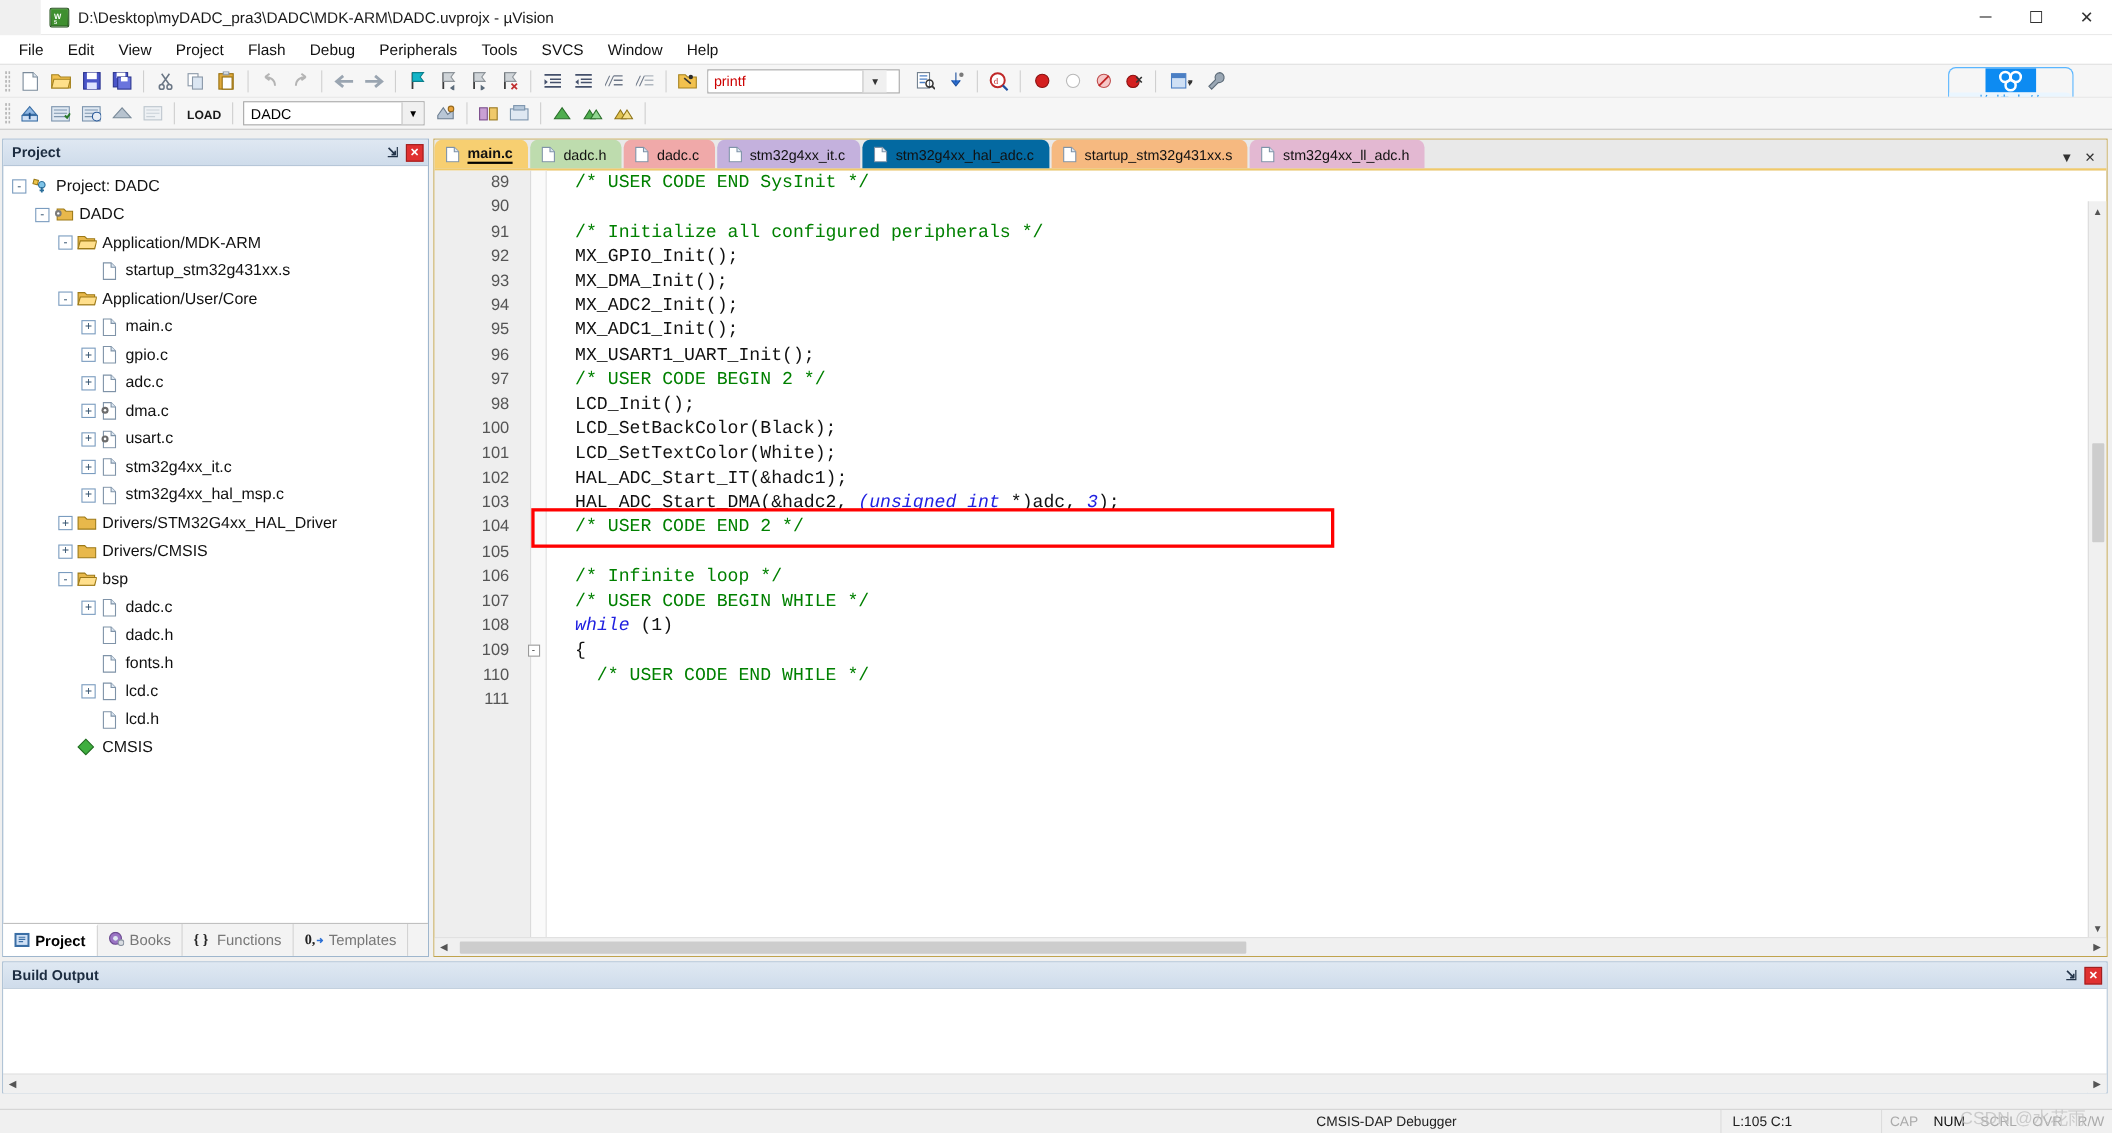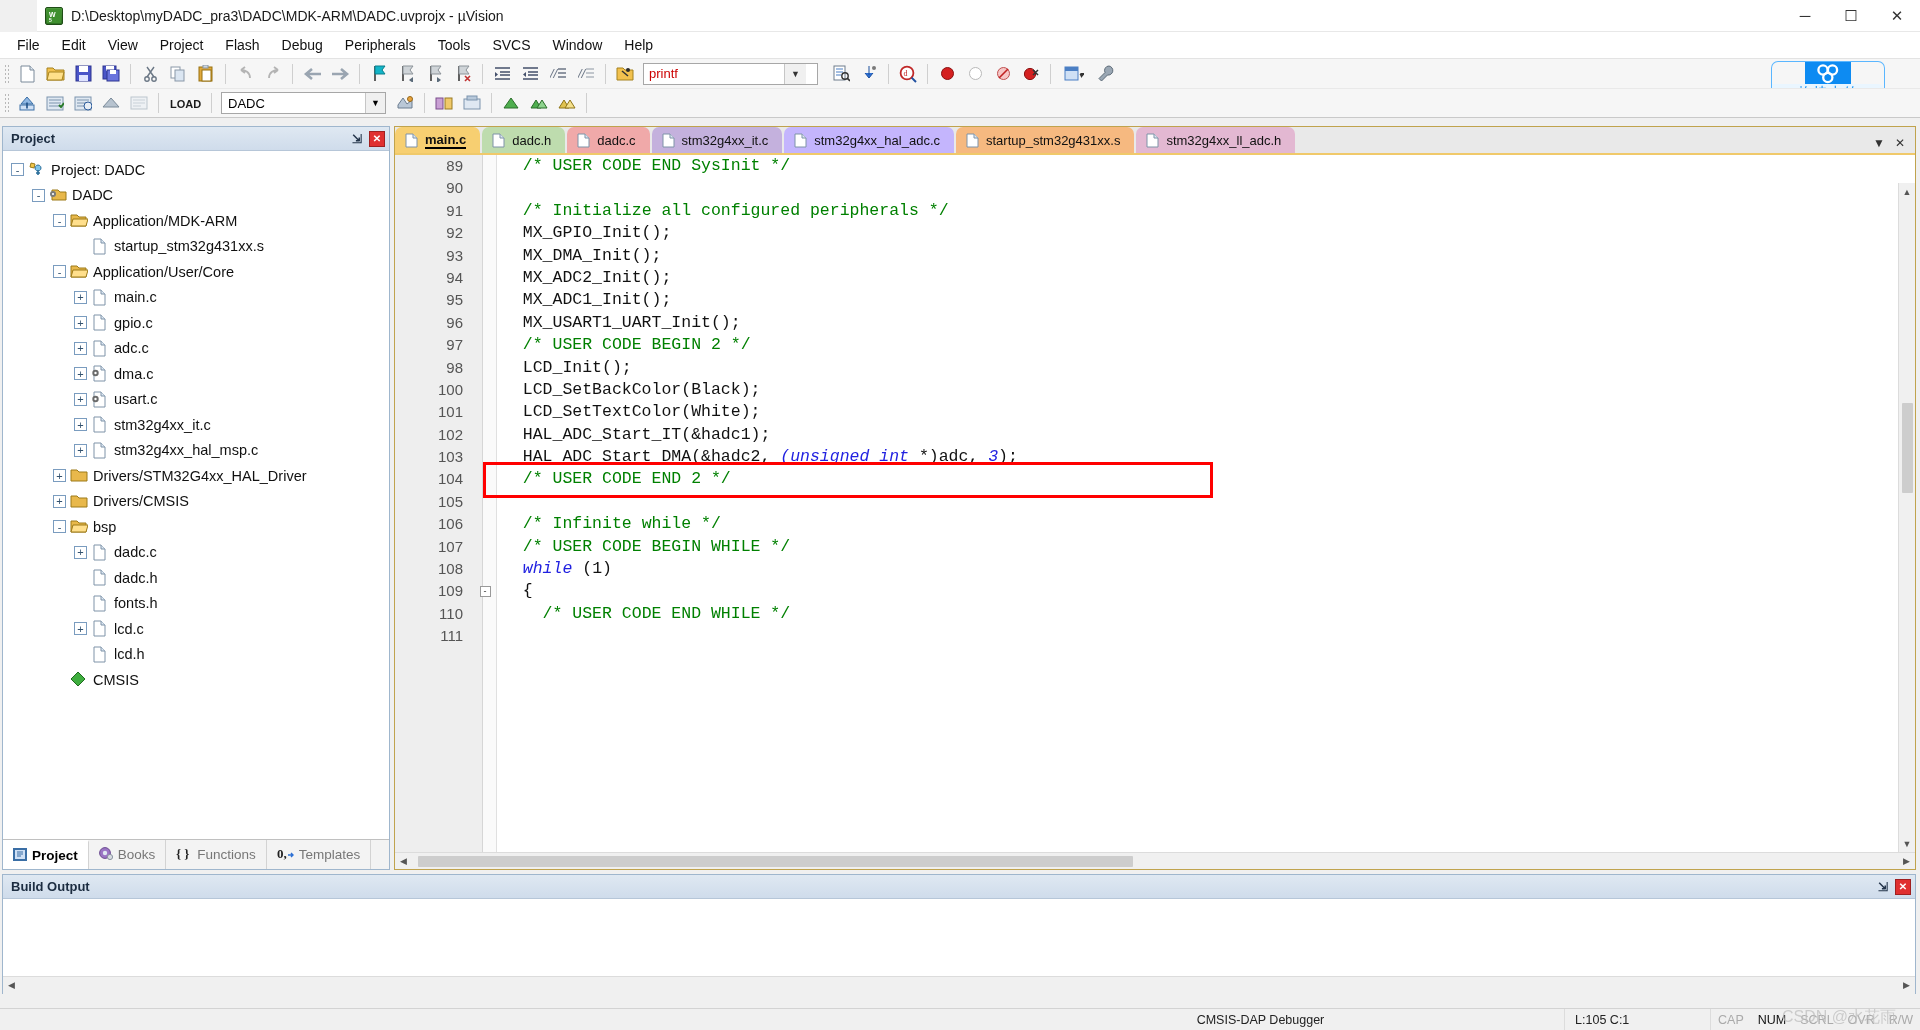--- a/index.html
+++ b/index.html
@@ -818,21 +818,21 @@
               </svg></span>
             <span class="tlab">dadc.c</span>
           </div>
           <div class="etab" style="background: rgb(196, 177, 221);">
             <span class="fico"><svg width="13" height="15" viewBox="0 0 13 15">
                 <path d="M1 1h7l4 4v9H1z" fill="#fff" stroke="#7f93a8"></path>
                 <path d="M8 1v4h4" fill="#dce7f2" stroke="#7f93a8"></path>
               </svg></span>
             <span class="tlab">stm32g4xx_it.c</span>
           </div>
-          <div class="etab" style="background: #c4b5fd;">
+          <div class="etab" style="background: #0369a1;">
             <span class="fico"><svg width="13" height="15" viewBox="0 0 13 15">
                 <path d="M1 1h7l4 4v9H1z" fill="#fff" stroke="#7f93a8"></path>
                 <path d="M8 1v4h4" fill="#dce7f2" stroke="#7f93a8"></path>
               </svg></span>
             <span class="tlab">stm32g4xx_hal_adc.c</span>
           </div>
           <div class="etab" style="background: rgb(246, 185, 128);">
             <span class="fico"><svg width="13" height="15" viewBox="0 0 13 15">
                 <path d="M1 1h7l4 4v9H1z" fill="#fff" stroke="#7f93a8"></path>
                 <path d="M8 1v4h4" fill="#dce7f2" stroke="#7f93a8"></path>
@@ -864,21 +864,21 @@
             <div class="cl"><span class="num">95</span><span class="fold"></span><span class="txt"><span class="c-pln">  MX_ADC1_Init();</span></span></div>
             <div class="cl"><span class="num">96</span><span class="fold"></span><span class="txt"><span class="c-pln">  MX_USART1_UART_Init();</span></span></div>
             <div class="cl"><span class="num">97</span><span class="fold"></span><span class="txt"><span class="c-pln">  </span><span class="c-cmt">/* USER CODE BEGIN 2 */</span></span></div>
             <div class="cl"><span class="num">98</span><span class="fold"></span><span class="txt"><span class="c-pln">  LCD_Init();</span></span></div>
             <div class="cl"><span class="num">100</span><span class="fold"></span><span class="txt"><span class="c-pln">  LCD_SetBackColor(Black);</span></span></div>
             <div class="cl"><span class="num">101</span><span class="fold"></span><span class="txt"><span class="c-pln">  LCD_SetTextColor(White);</span></span></div>
             <div class="cl"><span class="num">102</span><span class="fold"></span><span class="txt"><span class="c-pln">  HAL_ADC_Start_IT(&amp;hadc1);</span></span></div>
             <div class="cl"><span class="num">103</span><span class="fold"></span><span class="txt"><span class="c-pln">  HAL_ADC_Start_DMA(&amp;hadc2, </span><span class="c-kw">(unsigned int </span><span class="c-pln">*)adc, </span><span class="c-kw">3</span><span class="c-pln">);</span></span></div>
             <div class="cl"><span class="num">104</span><span class="fold"></span><span class="txt"><span class="c-pln">  </span><span class="c-cmt">/* USER CODE END 2 */</span></span></div>
             <div class="cl"><span class="num">105</span><span class="fold"></span><span class="txt"><span class="c-pln"></span></span></div>
-            <div class="cl"><span class="num">106</span><span class="fold"></span><span class="txt"><span class="c-pln">  </span><span class="c-cmt">/* Infinite while */</span></span></div>
+            <div class="cl"><span class="num">106</span><span class="fold"></span><span class="txt"><span class="c-pln">  </span><span class="c-cmt">/* Infinite loop */</span></span></div>
             <div class="cl"><span class="num">107</span><span class="fold"></span><span class="txt"><span class="c-pln">  </span><span class="c-cmt">/* USER CODE BEGIN WHILE */</span></span></div>
             <div class="cl"><span class="num">108</span><span class="fold"></span><span class="txt"><span class="c-pln">  </span><span class="c-kw">while</span><span class="c-pln"> (1)</span></span></div>
             <div class="cl"><span class="num">109</span><span class="fold"><span>-</span></span><span class="txt"><span class="c-pln">  {</span></span></div>
             <div class="cl"><span class="num">110</span><span class="fold"></span><span class="txt"><span class="c-pln">    </span><span class="c-cmt">/* USER CODE END WHILE */</span></span></div>
             <div class="cl"><span class="num">111</span><span class="fold"></span><span class="txt"><span class="c-pln"></span></span></div>
           </div>
         <div class="redbox" id="redbox" style="top: 306.6px; left: 88px; width: 730px; height: 36px; border-color: rgb(255, 0, 0);"></div>
         <div class="hscroll">
           <div class="hs-arrow">◀</div>
           <div class="hs-track">

